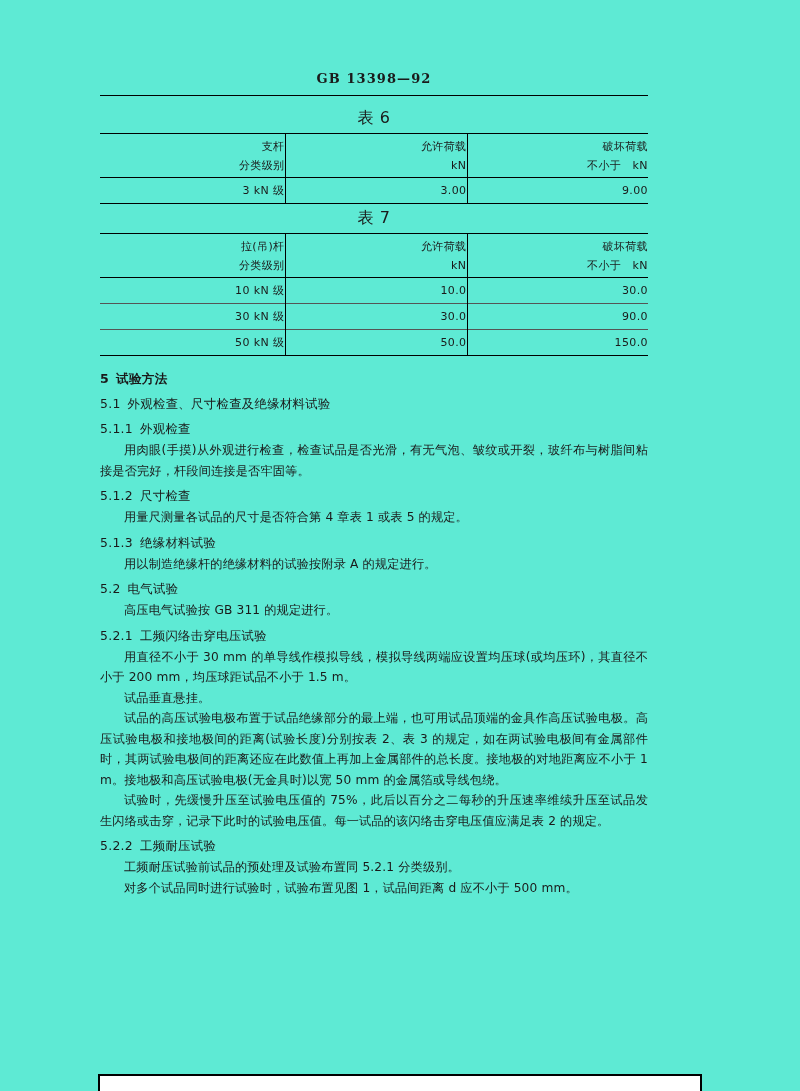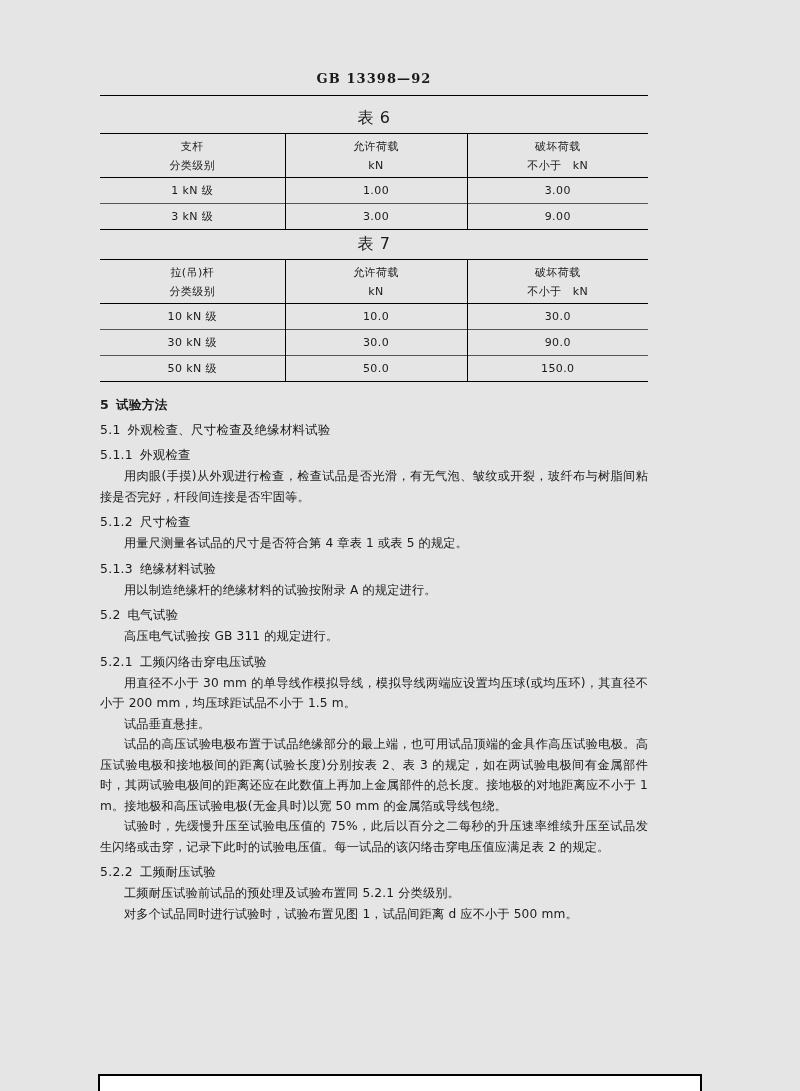--- a/index.html
+++ b/index.html
@@ -14,21 +14,21 @@
     position: relative;
     font-family: "DejaVu Sans", "Liberation Sans", sans-serif;
     color: #1a1a1a;
     overflow: hidden;
   }
   .page {
     position: absolute;
     left: 0; top: 0;
     width: 800px;
     height: 1091px;
-    background: #e5e5e5;
+    background: #5eead4;
   }
   
   .header {
     position: absolute;
     left: 100px;
     top: 68px;
     width: 548px;
     text-align: center;
   }
   .header-title {
@@ -62,21 +62,21 @@
   table.spec {
     width: 548px;
     border-collapse: collapse;
     table-layout: fixed;
     font-size: 11px;
   }
   table.spec col.c1 { width: 185px; }
   table.spec col.c2 { width: 182px; }
   table.spec col.c3 { width: 181px; }
   table.spec th, table.spec td {
-    text-align: center;
+    text-align: right;
     border-left: 1px solid #000;
     padding: 0;
     font-weight: normal;
     letter-spacing: .4px;
   }
   table.spec th:first-child, table.spec td:first-child {
     border-left: none;
   }
   table.spec thead th {
     vertical-align: middle;
@@ -169,25 +169,20 @@
             <span class="hl">kN</span>
           </th>
           <th>
             <span class="hl">破坏荷载</span>
             <span class="hl">不小于　kN</span>
           </th>
         </tr>
       </thead>
       <tbody>
         <tr>
-          <td>1 kN 级</td>
-          <td>1.00</td>
-          <td>3.00</td>
-        </tr>
-        <tr>
           <td>3 kN 级</td>
           <td>3.00</td>
           <td>9.00</td>
         </tr>
       </tbody>
     </table>
 
 
     <div class="table-caption">表 7</div>
     <table class="spec">

